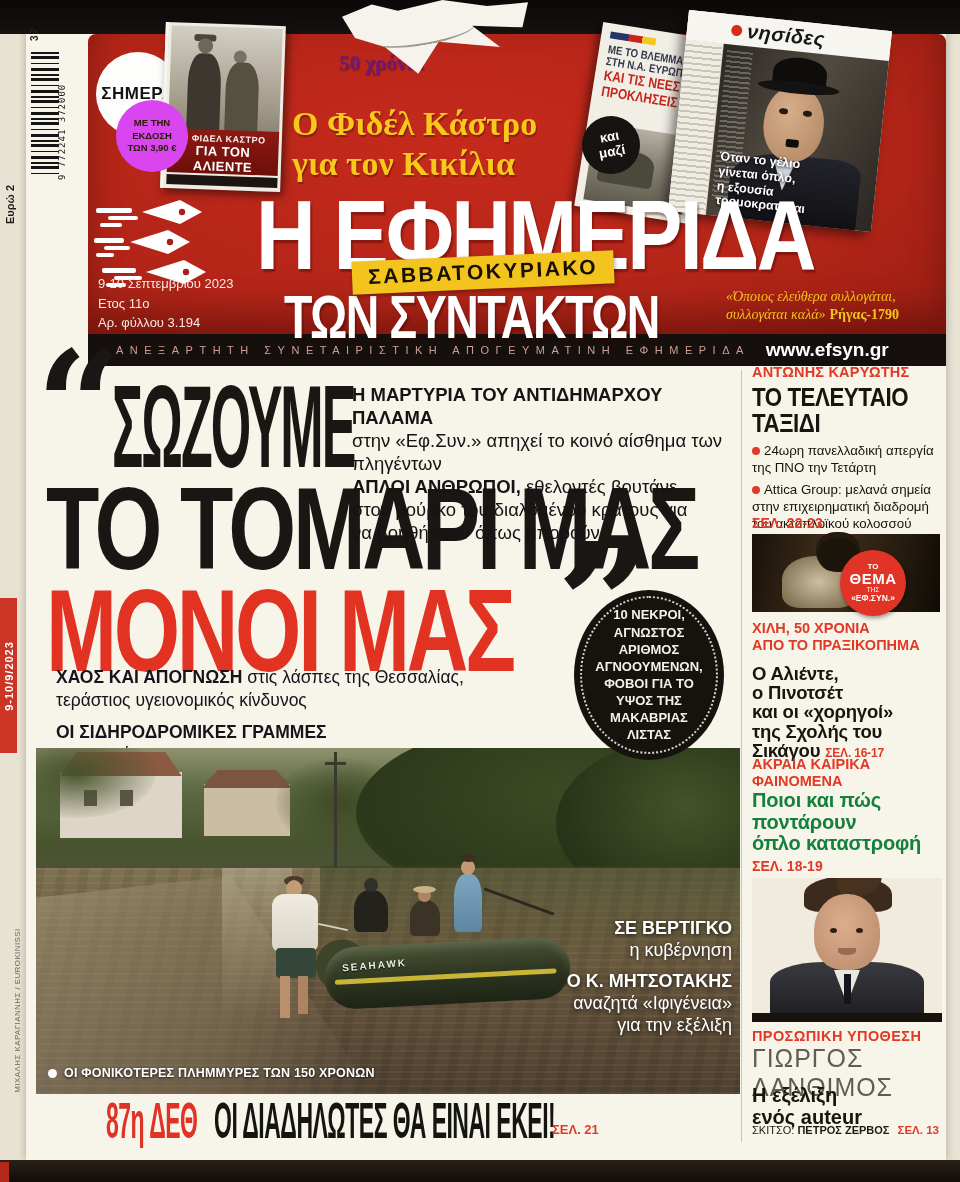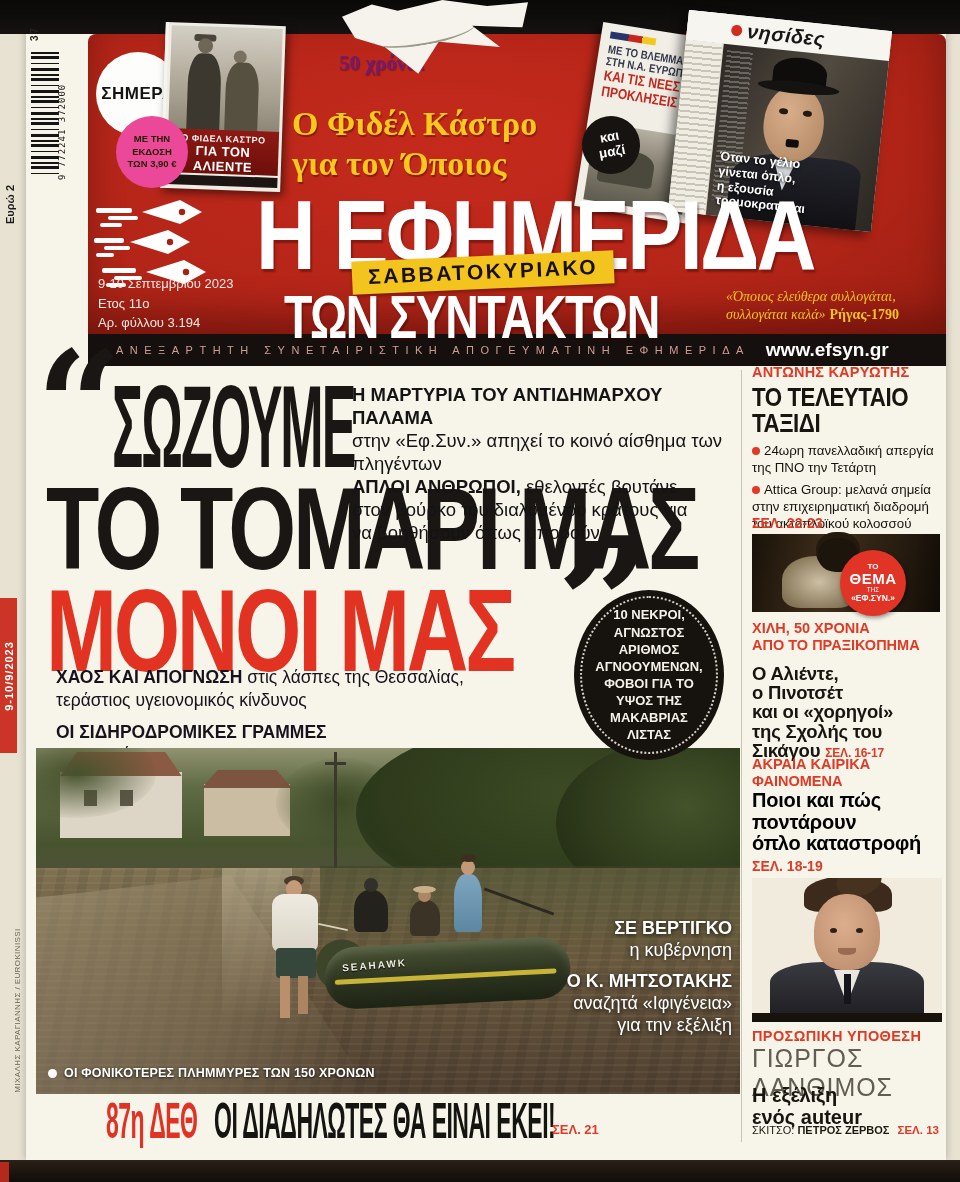--- a/index.html
+++ b/index.html
@@ -35,21 +35,21 @@
   .banner { left:88px; top:34px; width:858px; height:300px; border-radius:8px 8px 0 0;
       background:radial-gradient(115% 135% at 42% 38%, #c52a1c 0%, #b32518 42%, #931c10 74%, #74140b 98%);
       box-shadow:inset 0 -20px 34px rgba(40,0,0,.35); }
   .tagline { left:88px; top:334px; width:858px; height:32px; background:#15100d; display:flex; align-items:center; padding-left:28px; }
   .tagline .tl { color:#cf9e93; font-size:11px; letter-spacing:6.5px; white-space:nowrap; }
   .tagline .site { color:#fff; font-weight:bold; font-size:19px; margin-left:16px; letter-spacing:0; }
 
   
   .today { left:96px; top:52px; width:84px; height:84px; border-radius:50%; background:#fdfdfb; display:flex; align-items:center; justify-content:center;
       font-weight:bold; font-size:17px; color:#141414; z-index:2; letter-spacing:.5px; }
-  .offer { left:116px; top:116px; width:72px; height:72px; border-radius:50%; background:#ec4899; color:#241c00; font-weight:bold; font-size:9.5px;
+  .offer { left:116px; top:100px; width:72px; height:72px; border-radius:50%; background:#d946ef; color:#241c00; font-weight:bold; font-size:9.5px;
       display:flex; align-items:center; justify-content:center; text-align:center; line-height:1.3; padding:9px; z-index:3; }
   .book { left:163px; top:24px; width:120px; height:166px; background:#efece4; transform:rotate(2deg); box-shadow:3px 4px 8px rgba(0,0,0,.5);
       border-left:3px solid #f6f4ee; z-index:2; }
   .book-photo { position:absolute; left:3px; right:3px; top:3px; height:104px; background:linear-gradient(#d4cfc4,#a59d8d 70%,#8d8575); overflow:hidden; }
   .bfig { position:absolute; background:#3d382f; }
   .bfig.f1 { left:16%; top:26%; width:30%; height:76%; border-radius:38% 38% 6% 6%; }
   .bfig.f2 { left:50%; top:34%; width:30%; height:68%; border-radius:38% 38% 6% 6%; background:#55503f; }
   .bhead { position:absolute; border-radius:50%; background:#7b7162; }
   .bhead.h1 { left:24%; top:12%; width:15px; height:15px; background:#6e6657; }
   .bhead.h2 { left:57%; top:22%; width:13px; height:13px; }
@@ -191,21 +191,21 @@
   .s-photo::before { content:""; position:absolute; left:30px; top:22px; width:74px; height:52px; border-radius:45% 45% 25% 25%; background:radial-gradient(#dccfb2,#8d7c5c 80%); opacity:.9; }
   .s-photo::after { content:""; position:absolute; left:66px; top:4px; width:40px; height:34px; border-radius:45%; background:#1c150c; box-shadow:0 -4px 0 2px #241a0e; }
   .theme-badge { left:840px; top:550px; width:66px; height:66px; border-radius:50%; background:#e03426; color:#fff; z-index:3;
       display:flex; flex-direction:column; align-items:center; justify-content:center; text-align:center; line-height:1.05; box-shadow:1px 2px 4px rgba(0,0,0,.4); }
   .tb1 { font-size:8px; font-weight:bold; } .tb2 { font-size:15px; font-weight:bold; letter-spacing:.5px; }
   .tb3 { font-size:6.5px; } .tb4 { font-size:8.5px; font-weight:bold; }
   .s2-kicker { left:752px; top:620px; font-size:14.5px; line-height:1.18; }
   .s2-title { left:752px; top:656px; font-size:18.5px; font-weight:bold; color:#18140f; line-height:1.04; letter-spacing:-.2px;margin-top:8px; }
   .s2-title .pages { font-size:12px; margin-left:5px; }
   .s3-kicker { left:752px; top:756px; font-size:14.5px; line-height:1.18; }
-  .s3-title { left:752px; top:790px; font-size:20px; font-weight:bold; color:#000000; line-height:1.08; letter-spacing:-.2px; }
+  .s3-title { left:752px; top:790px; font-size:20px; font-weight:bold; color:#15803d; line-height:1.08; letter-spacing:-.2px; }
   .s3-pages { left:752px; top:858px; font-size:14px; }
   .cartoon { left:752px; top:878px; width:190px; height:144px; background:#f1ebdd; overflow:hidden; }
   .c-body { position:absolute; left:18px; top:84px; width:154px; height:60px; background:linear-gradient(#3a3b40,#1b1b20); border-radius:34% 34% 0 0; }
   .c-shirt { position:absolute; left:82px; top:92px; width:26px; height:34px; background:#e8e6df; clip-path:polygon(0 0,100% 0,50% 100%); }
   .c-tie { position:absolute; left:92px; top:96px; width:7px; height:30px; background:#15161c; }
   .c-head { position:absolute; left:62px; top:16px; width:66px; height:76px; border-radius:48% 48% 42% 42%; background:radial-gradient(at 45% 40%, #dcae8e, #c09272 75%, #a87c5e); }
   .c-hair { position:absolute; left:52px; top:-2px; width:88px; height:36px; border-radius:50% 50% 20% 20%; background:#3c2b1d; }
   .c-quiff { position:absolute; left:84px; top:-12px; width:46px; height:30px; border-radius:50%; background:#46321f; transform:rotate(-14deg); }
   .c-eye { position:absolute; width:7px; height:5px; border-radius:50%; background:#2a2018; }
   .c-mouth { position:absolute; left:86px; top:70px; width:18px; height:7px; border-radius:0 0 50% 50%; background:#9c6a52; }
@@ -260,21 +260,21 @@
       <div class="l2">ΓΙΑ ΤΟΝ ΑΛΙΕΝΤΕ</div>
     </div>
     <div class="book-foot"></div>
   </div>
 
   <div class="abs promo-kicker">
     <div>50 χρόνια</div>
   </div>
   <div class="abs promo-title">
     <div>Ο Φιδέλ Κάστρο</div>
-    <div>για τον Όποιος</div>
+    <div>για τον Κικίλια</div>
   </div>
 
   <div class="abs mag1">
     <div class="mag1-logo"></div>
     <div class="m1a">ΜΕ ΤΟ ΒΛΕΜΜΑ</div>
     <div class="m1a">ΣΤΗ Ν.Α. ΕΥΡΩΠΗ</div>
     <div class="m1b">ΚΑΙ ΤΙΣ ΝΕΕΣ</div>
     <div class="m1b">ΠΡΟΚΛΗΣΕΙΣ</div>
     <div class="mag1-photo"></div>
   </div>

